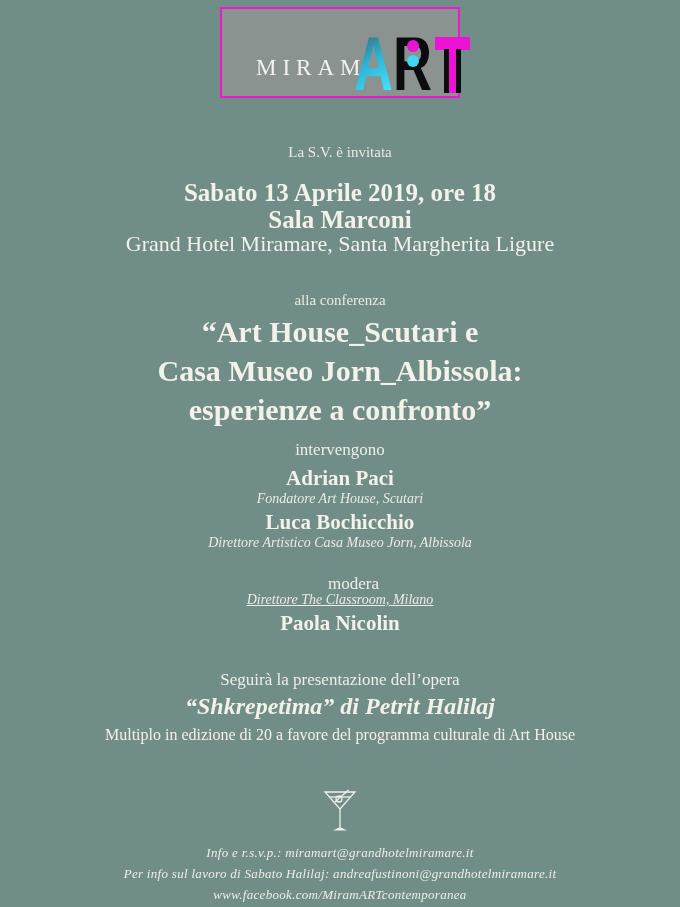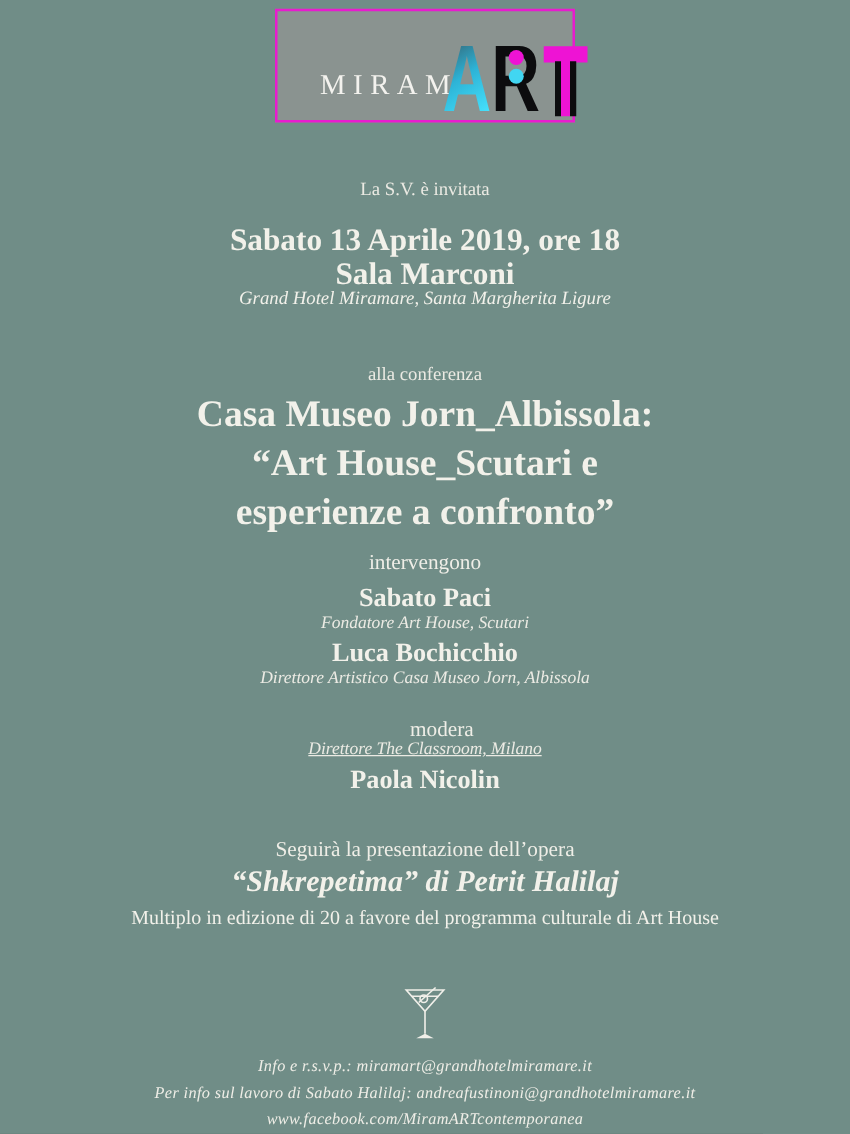--- a/index.html
+++ b/index.html
@@ -83,21 +83,21 @@
   .row {
     position: absolute;
     left: 0;
     width: 100%;
     text-align: center;
     white-space: nowrap;
   }
   .small    { font-size: 15px; color: #EBEAE3; }
   .caption  { font-size: 17px; color: #EFEEE7; }
   .boldline { font-size: 25px; font-weight: bold; }
-  .bigline  { font-size: 15px; font-style: italic; }
+  .bigline  { font-size: 22px; }
   .title    { font-size: 30px; font-weight: bold; line-height: 39px; }
   .name     { font-size: 21px; font-weight: bold; }
   .role     { font-size: 14px; font-style: italic; color: #ECEBE4; }
   .operatitle { font-size: 24px; font-weight: bold; font-style: italic; }
   .operasub   { font-size: 16px; }
   .footerline { font-size: 13px; font-style: italic; color: #EFEEE7; letter-spacing: 0.3px; }
 
   .pos-invited   { top: 144px; }
   .pos-date      { top: 179px; }
   .pos-venue     { top: 206px; }
@@ -142,28 +142,28 @@
   </div>
 
   <div class="row small pos-invited">La S.V. è invitata</div>
 
   <div class="row boldline pos-date">Sabato 13 Aprile 2019, ore 18</div>
   <div class="row boldline pos-venue">Sala Marconi</div>
   <div class="row bigline pos-location">Grand Hotel Miramare, Santa Margherita Ligure</div>
 
   <div class="row small pos-confintro">alla conferenza</div>
   <div class="row title pos-title">
+    <div>“Art House_Scutari e</div>
     <div>Casa Museo Jorn_Albissola:</div>
-    <div>“Art House_Scutari e</div>
     <div>esperienze a confronto”</div>
   </div>
 
   <div class="row caption pos-interv">intervengono</div>
 
-  <div class="row name pos-name1">Sabato Paci</div>
+  <div class="row name pos-name1">Adrian Paci</div>
   <div class="row role pos-role1">Fondatore Art House, Scutari</div>
 
   <div class="row name pos-name2">Luca Bochicchio</div>
   <div class="row role pos-role2">Direttore Artistico Casa Museo Jorn, Albissola</div>
 
   <div class="row caption pos-modera">modera</div>
   <div class="row name pos-name3">Paola Nicolin</div>
   <div class="row role pos-role3">Direttore The Classroom, Milano</div>
 
   <div class="row caption pos-seguira">Seguirà la presentazione dell’opera</div>

